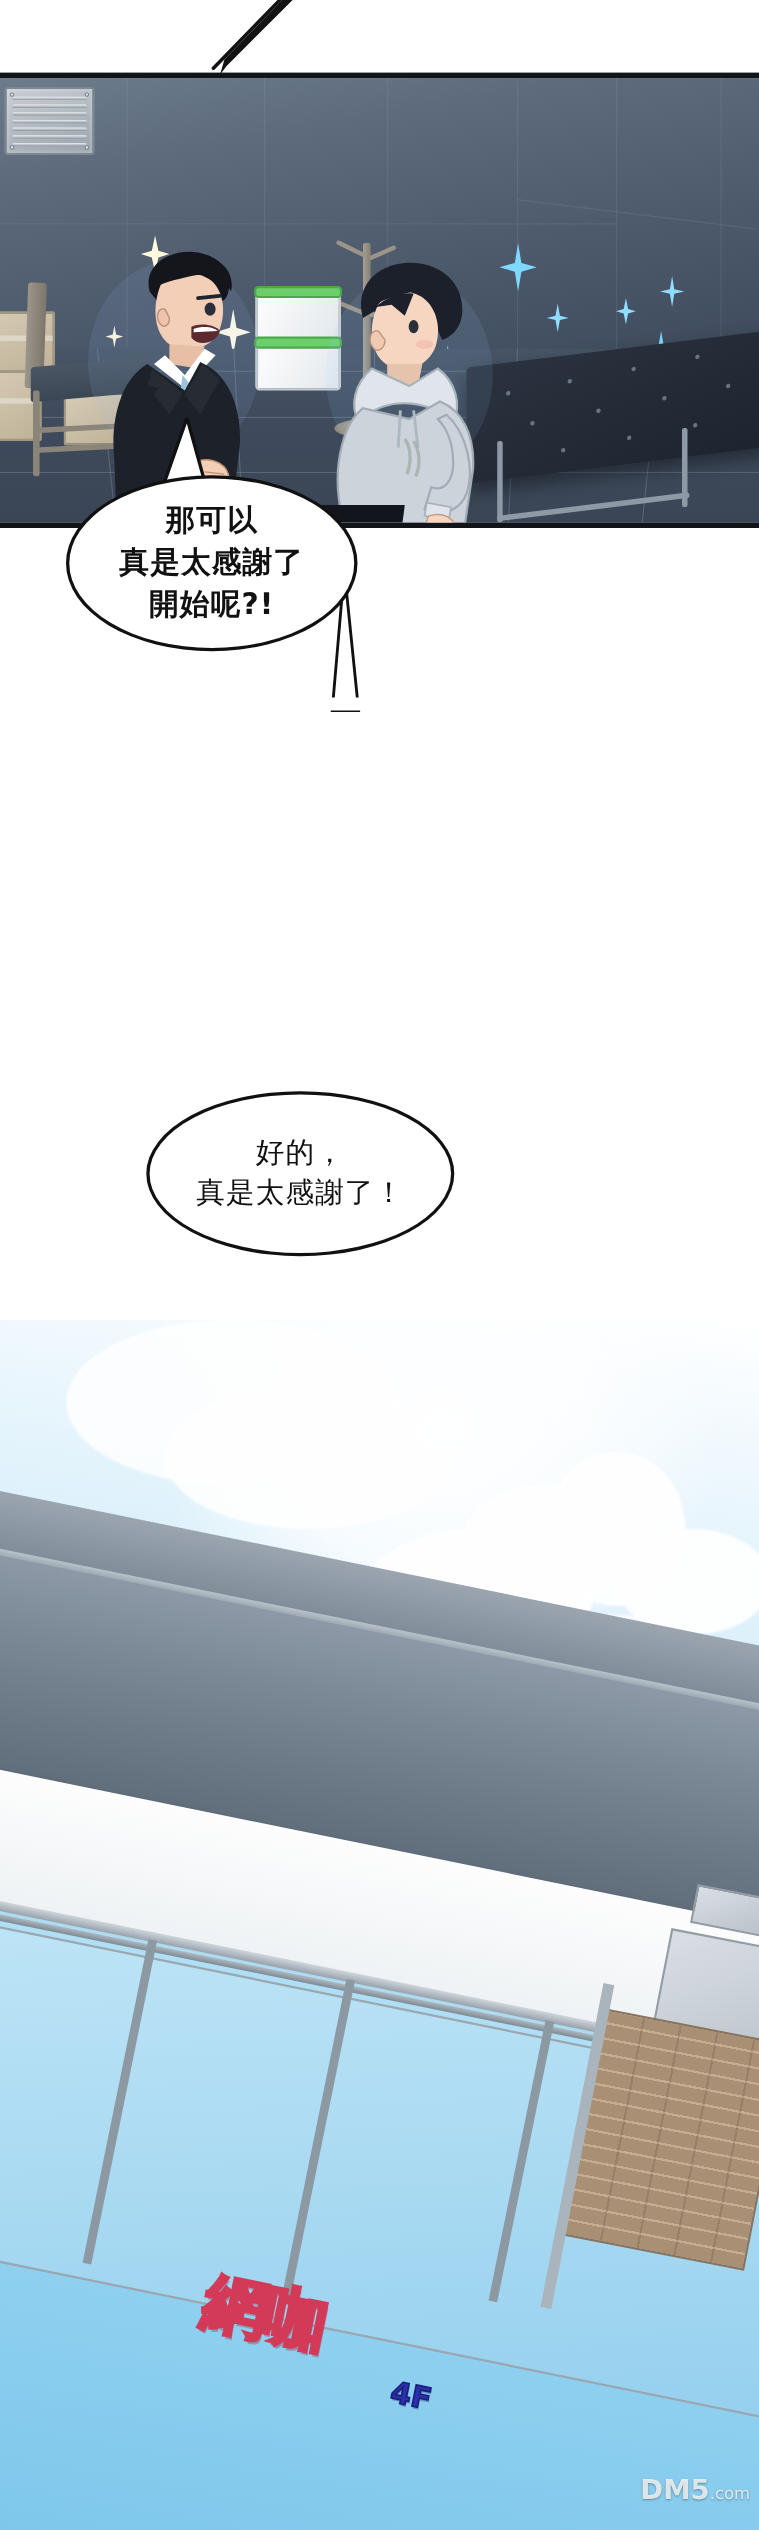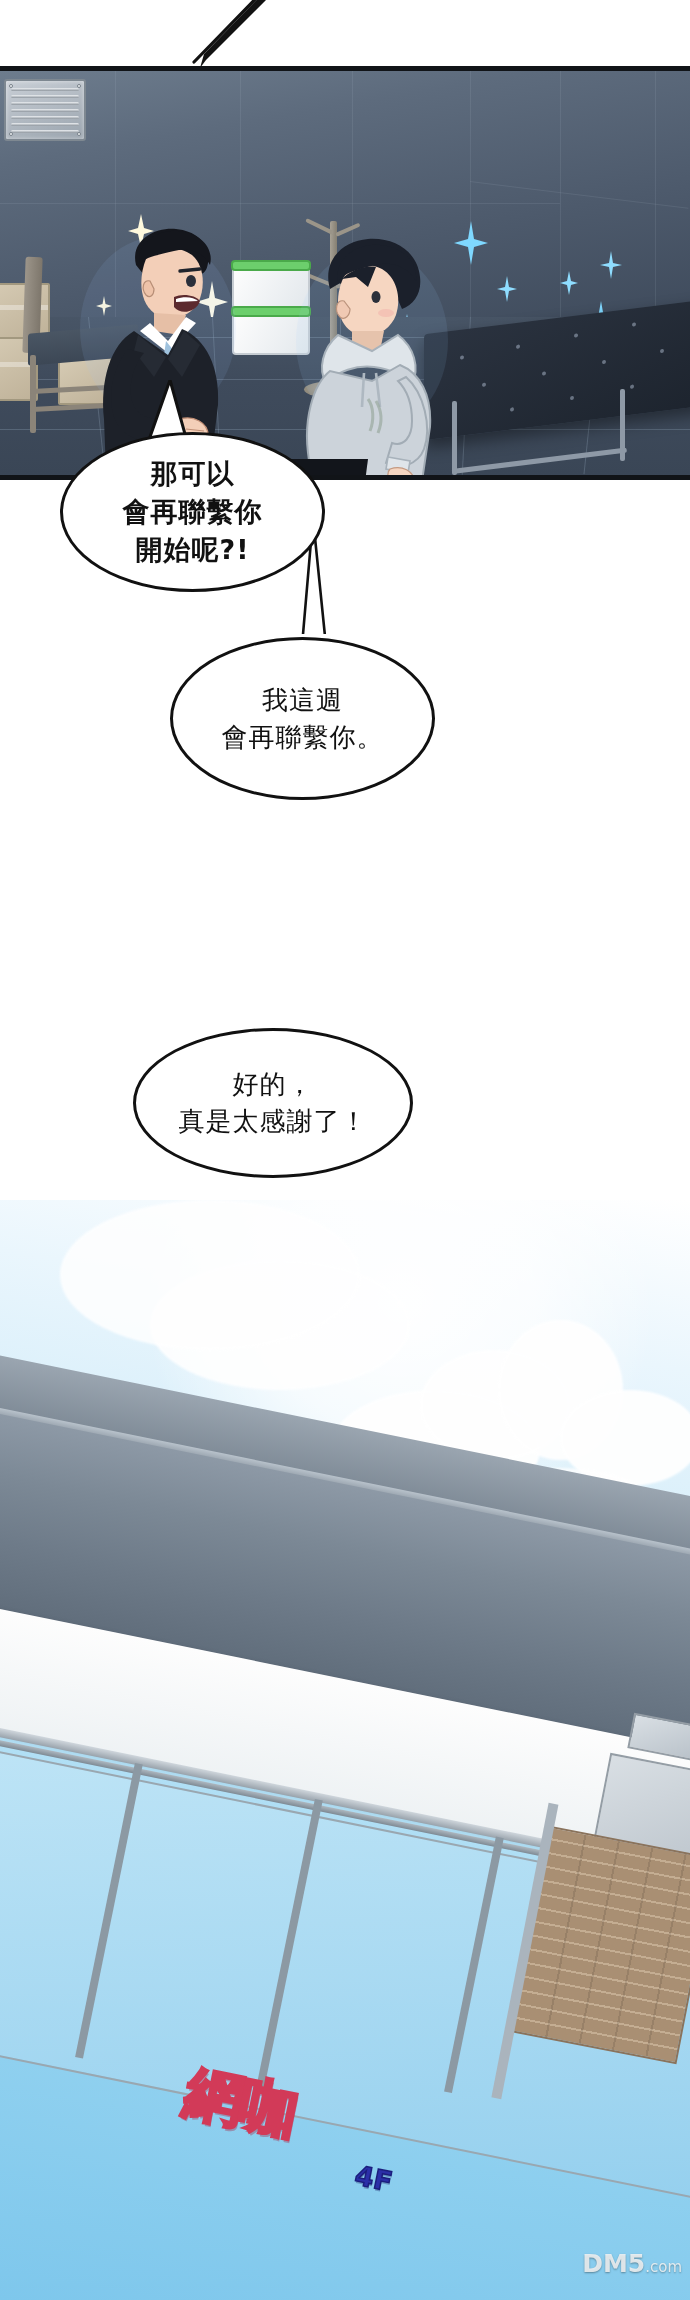--- a/index.html
+++ b/index.html
@@ -111,21 +111,21 @@
     font-weight: 700;
     line-height: 1.42;
     white-space: pre-line;
   }
   .bubble-tail { position: absolute; z-index: 39; }
 
   #bubble-1 { left: 60px; top: 432px; width: 265px; height: 160px; }
   #bubble-1 .btext { font-size: 27px; letter-spacing: 1px; }
   #bubble-2 { left: 170px; top: 637px; width: 265px; height: 163px; }
   #bubble-2 .btext { font-size: 26px; letter-spacing: 1px; font-weight: 500; }
-  #bubble-3 { left: 133px; top: 1028px; width: 280px; height: 150px; }
+  #bubble-3 { left: 133px; top: 992px; width: 280px; height: 150px; }
   #bubble-3 .btext { font-size: 26px; letter-spacing: 1px; font-weight: 500; }
 
   
   .panel-exterior {
     position: absolute; left: 0; top: 1200px; width: 690px; height: 1100px;
     overflow: hidden;
     background: linear-gradient(190deg,#ffffff 0%, #eaf6fd 14%, #cdeaf8 36%, #a9dcf4 60%, #8fd0ef 80%, #7ec7ec 100%);
   }
   .sun-glow {
     position:absolute; left: 150px; top: -130px; width: 500px; height: 470px;
@@ -461,33 +461,29 @@
 
   </div>
 
   <svg class="bubble-tail" style="left:138px;top:380px;width:60px;height:80px;" viewBox="0 0 60 80">
     <path d="M32 0 L52 72 L6 74 Z" fill="#ffffff" stroke="#111111" stroke-width="3"></path>
     <path d="M10 68 L50 68" stroke="#ffffff" stroke-width="10"></path>
   </svg>
 
   <div class="bubble" id="bubble-1">
     <div class="btext">那可以
-會再聯繫你
+真是太感謝了
 開始呢?!</div>
   </div>
 
   <svg class="bubble-tail" style="left:292px;top:518px;width:50px;height:140px;" viewBox="0 0 50 140">
     <path d="M21 0 L34 128 L10 128 Z" fill="#ffffff" stroke="#111111" stroke-width="2.6"></path>
     <path d="M8 122 L38 122" stroke="#ffffff" stroke-width="12"></path>
   </svg>
 
-  <div class="bubble" id="bubble-2">
-    <div class="btext">我這週
-會再聯繫你。</div>
-  </div>
 
   <div class="bubble" id="bubble-3">
     <div class="btext">好的，
 真是太感謝了！</div>
   </div>
 
   <div class="panel-exterior">
 
     <div class="sun-glow"></div>
 

